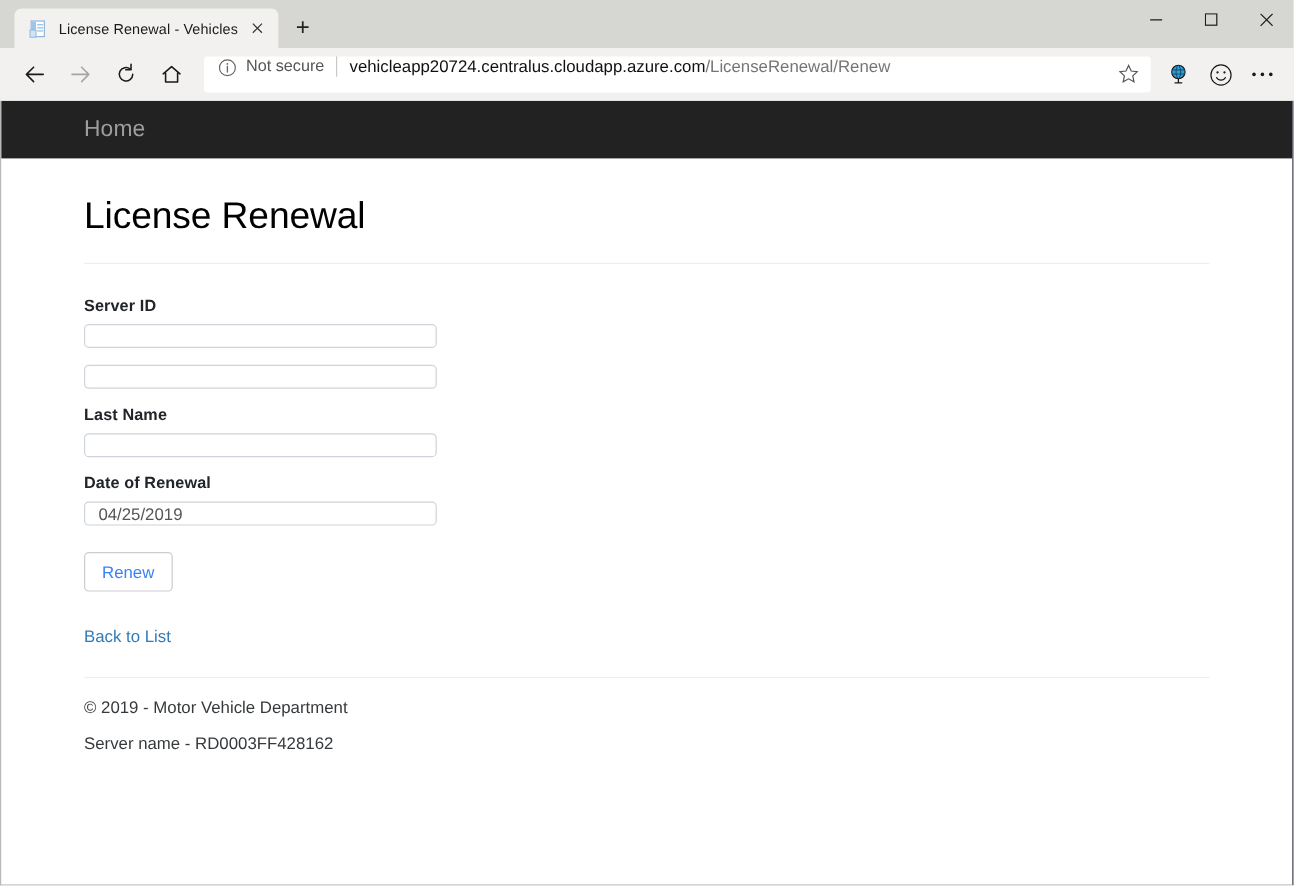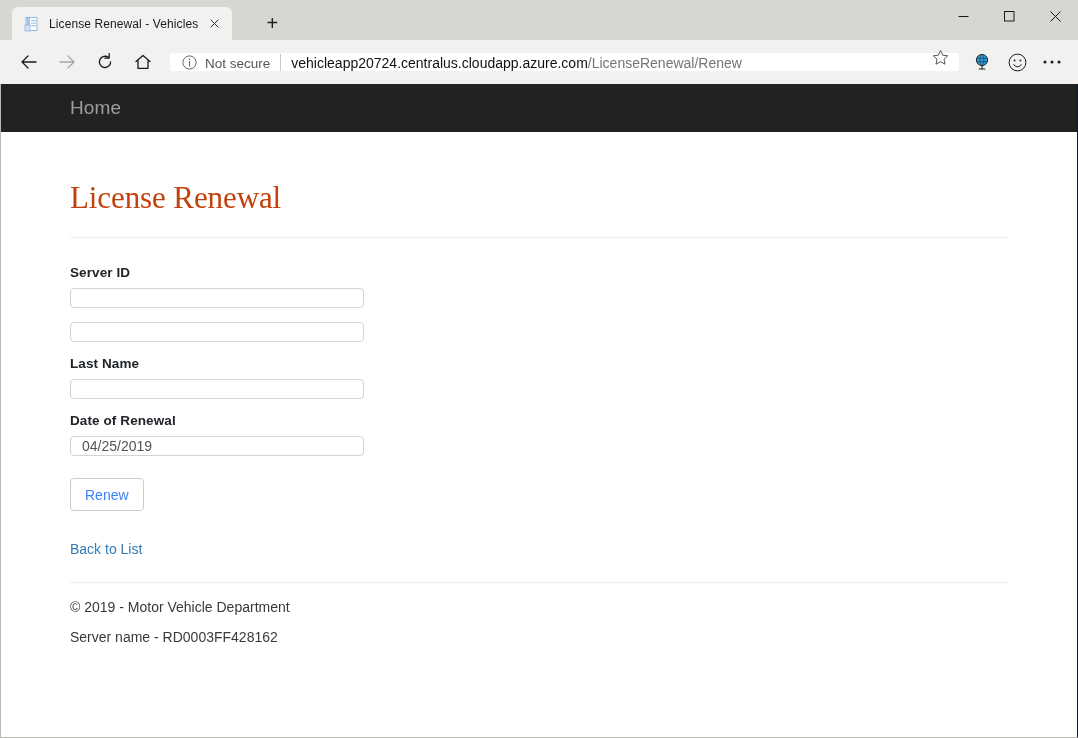--- a/index.html
+++ b/index.html
@@ -33,21 +33,20 @@
     display: flex;
     align-items: flex-end;
     position: relative;
     flex: none;
   }
   .tab-strip {
     display: flex;
     align-items: flex-end;
     padding-left: 12px;
     height: 40px;
-    gap: 20px;
   }
   .tab {
     display: flex;
     align-items: center;
     height: 33px;
     background: #f2f1ef;
     border-top-left-radius: 6px;
     border-top-right-radius: 6px;
     padding: 0 8px 0 12px;
     min-width: 200px;
@@ -131,25 +130,25 @@
     align-items: center;
     justify-content: center;
     flex: none;
     margin-right: 4px;
     border-radius: 3px;
   }
   .nav-btn.disabled { opacity: 0.35; }
 
   .omnibox {
     flex: 1;
-    height: 18px;
+    height: 30px;
     background: #ffffff;
     border-radius: 3px;
     display: flex;
-    align-items: flex-end;
+    align-items: flex-start;
     margin-left: 6px;
     margin-right: 4px;
     padding: 0 4px 0 10px;
     box-sizing: border-box;
     min-width: 0;
   }
   .sec-icon {
     width: 18px;
     height: 18px;
     flex: none;
@@ -234,25 +233,24 @@
     margin-right: 30px;
     white-space: nowrap;
   }
   .nav-link:last-child { margin-right: 0; }
 
   .page {
     padding: 0 69px;
   }
   .page-title {
     font-size: 31px;
-    color: #c2410c;
+    color: #000000;
     font-weight: normal;
-    margin: 48px 0 0 0;
+    margin: 30px 0 0 0;
     letter-spacing: -0.1px;
-    font-family: Liberation Serif, serif;
   }
   .rule {
     height: 1px;
     background: #eceeef;
     border: 0;
     margin: 21px 0 0 0;
   }
 
   .form-area { margin-top: 27px; }
   .form-group { margin-bottom: 14px; }

